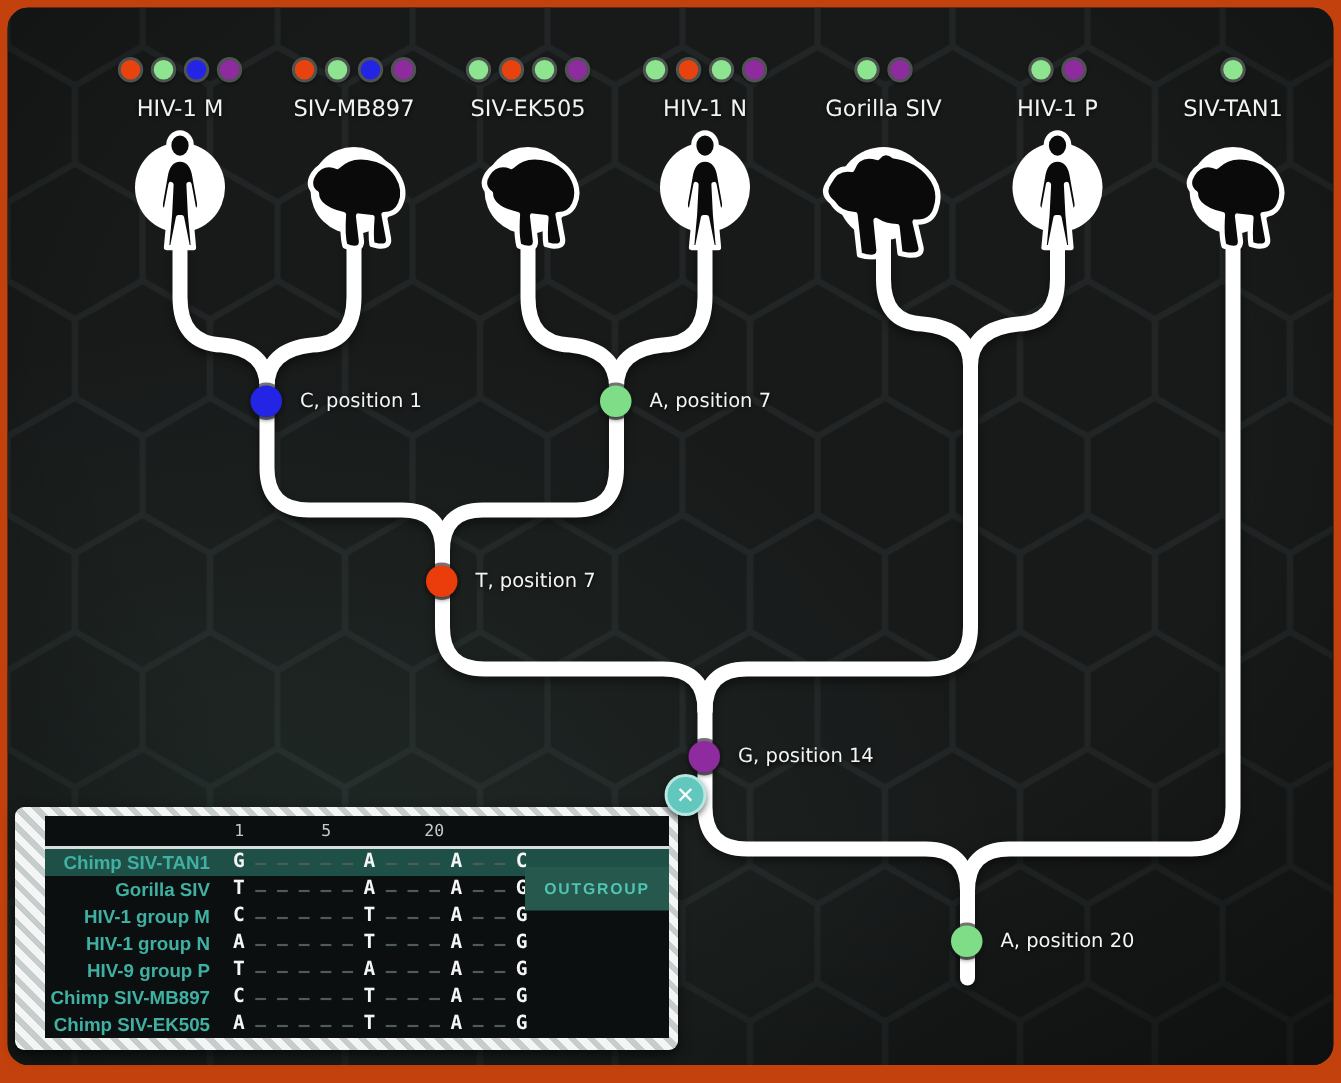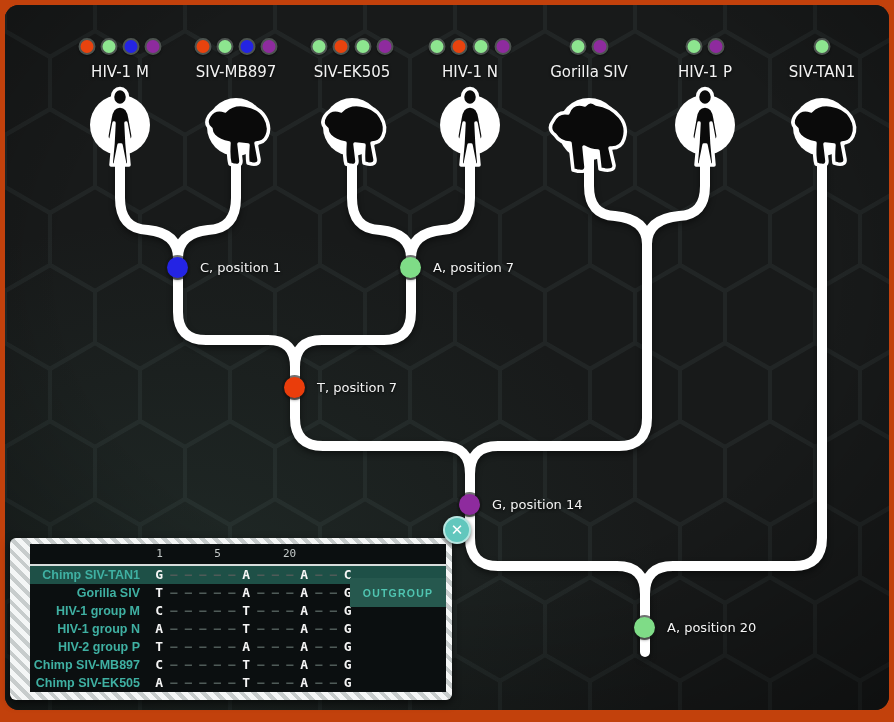--- a/index.html
+++ b/index.html
@@ -298,21 +298,21 @@
               <span class="cell dash">–</span>
               <span class="cell dash">–</span>
               <span class="cell dash">–</span>
               <span class="cell">A</span>
               <span class="cell dash">–</span>
               <span class="cell dash">–</span>
               <span class="cell">G</span>
             </div>
         </div>
         <div class="arow">
-          <div class="row-label">HIV-2 group P</div>
+          <div class="row-label">HIV-9 group P</div>
           <div class="seq">
               <span class="cell">T</span>
               <span class="cell dash">–</span>
               <span class="cell dash">–</span>
               <span class="cell dash">–</span>
               <span class="cell dash">–</span>
               <span class="cell dash">–</span>
               <span class="cell">A</span>
               <span class="cell dash">–</span>
               <span class="cell dash">–</span>

